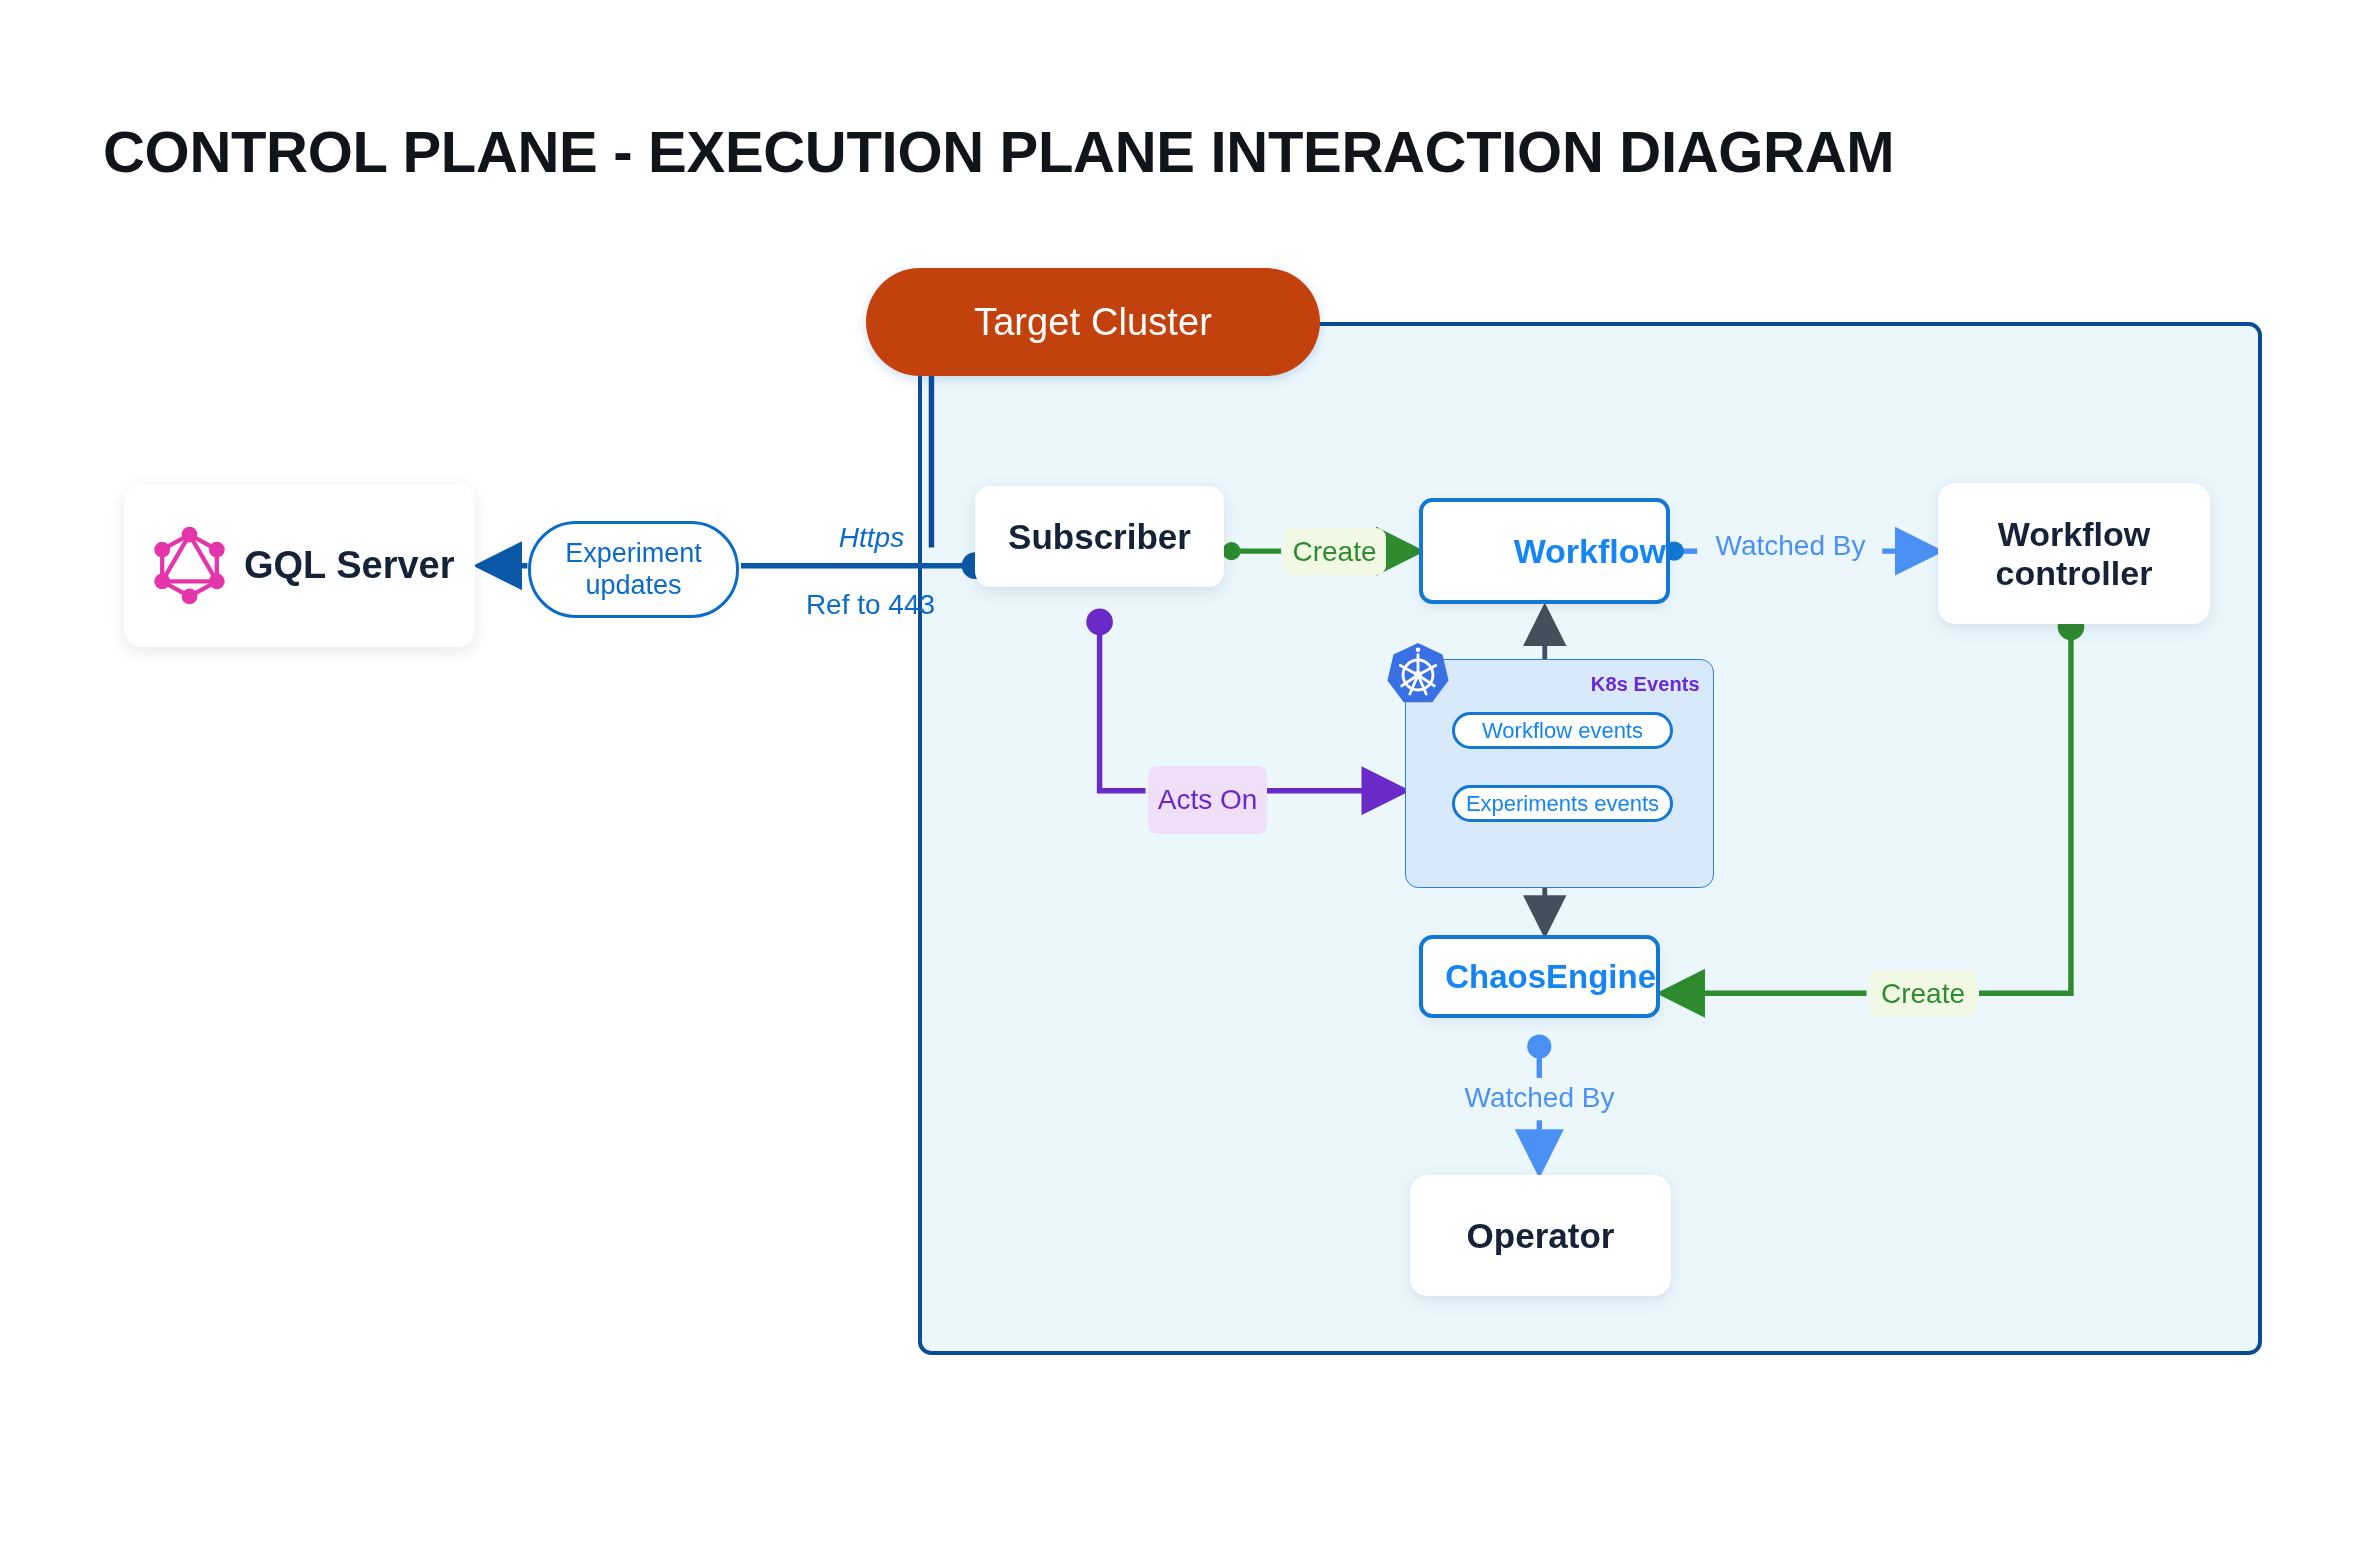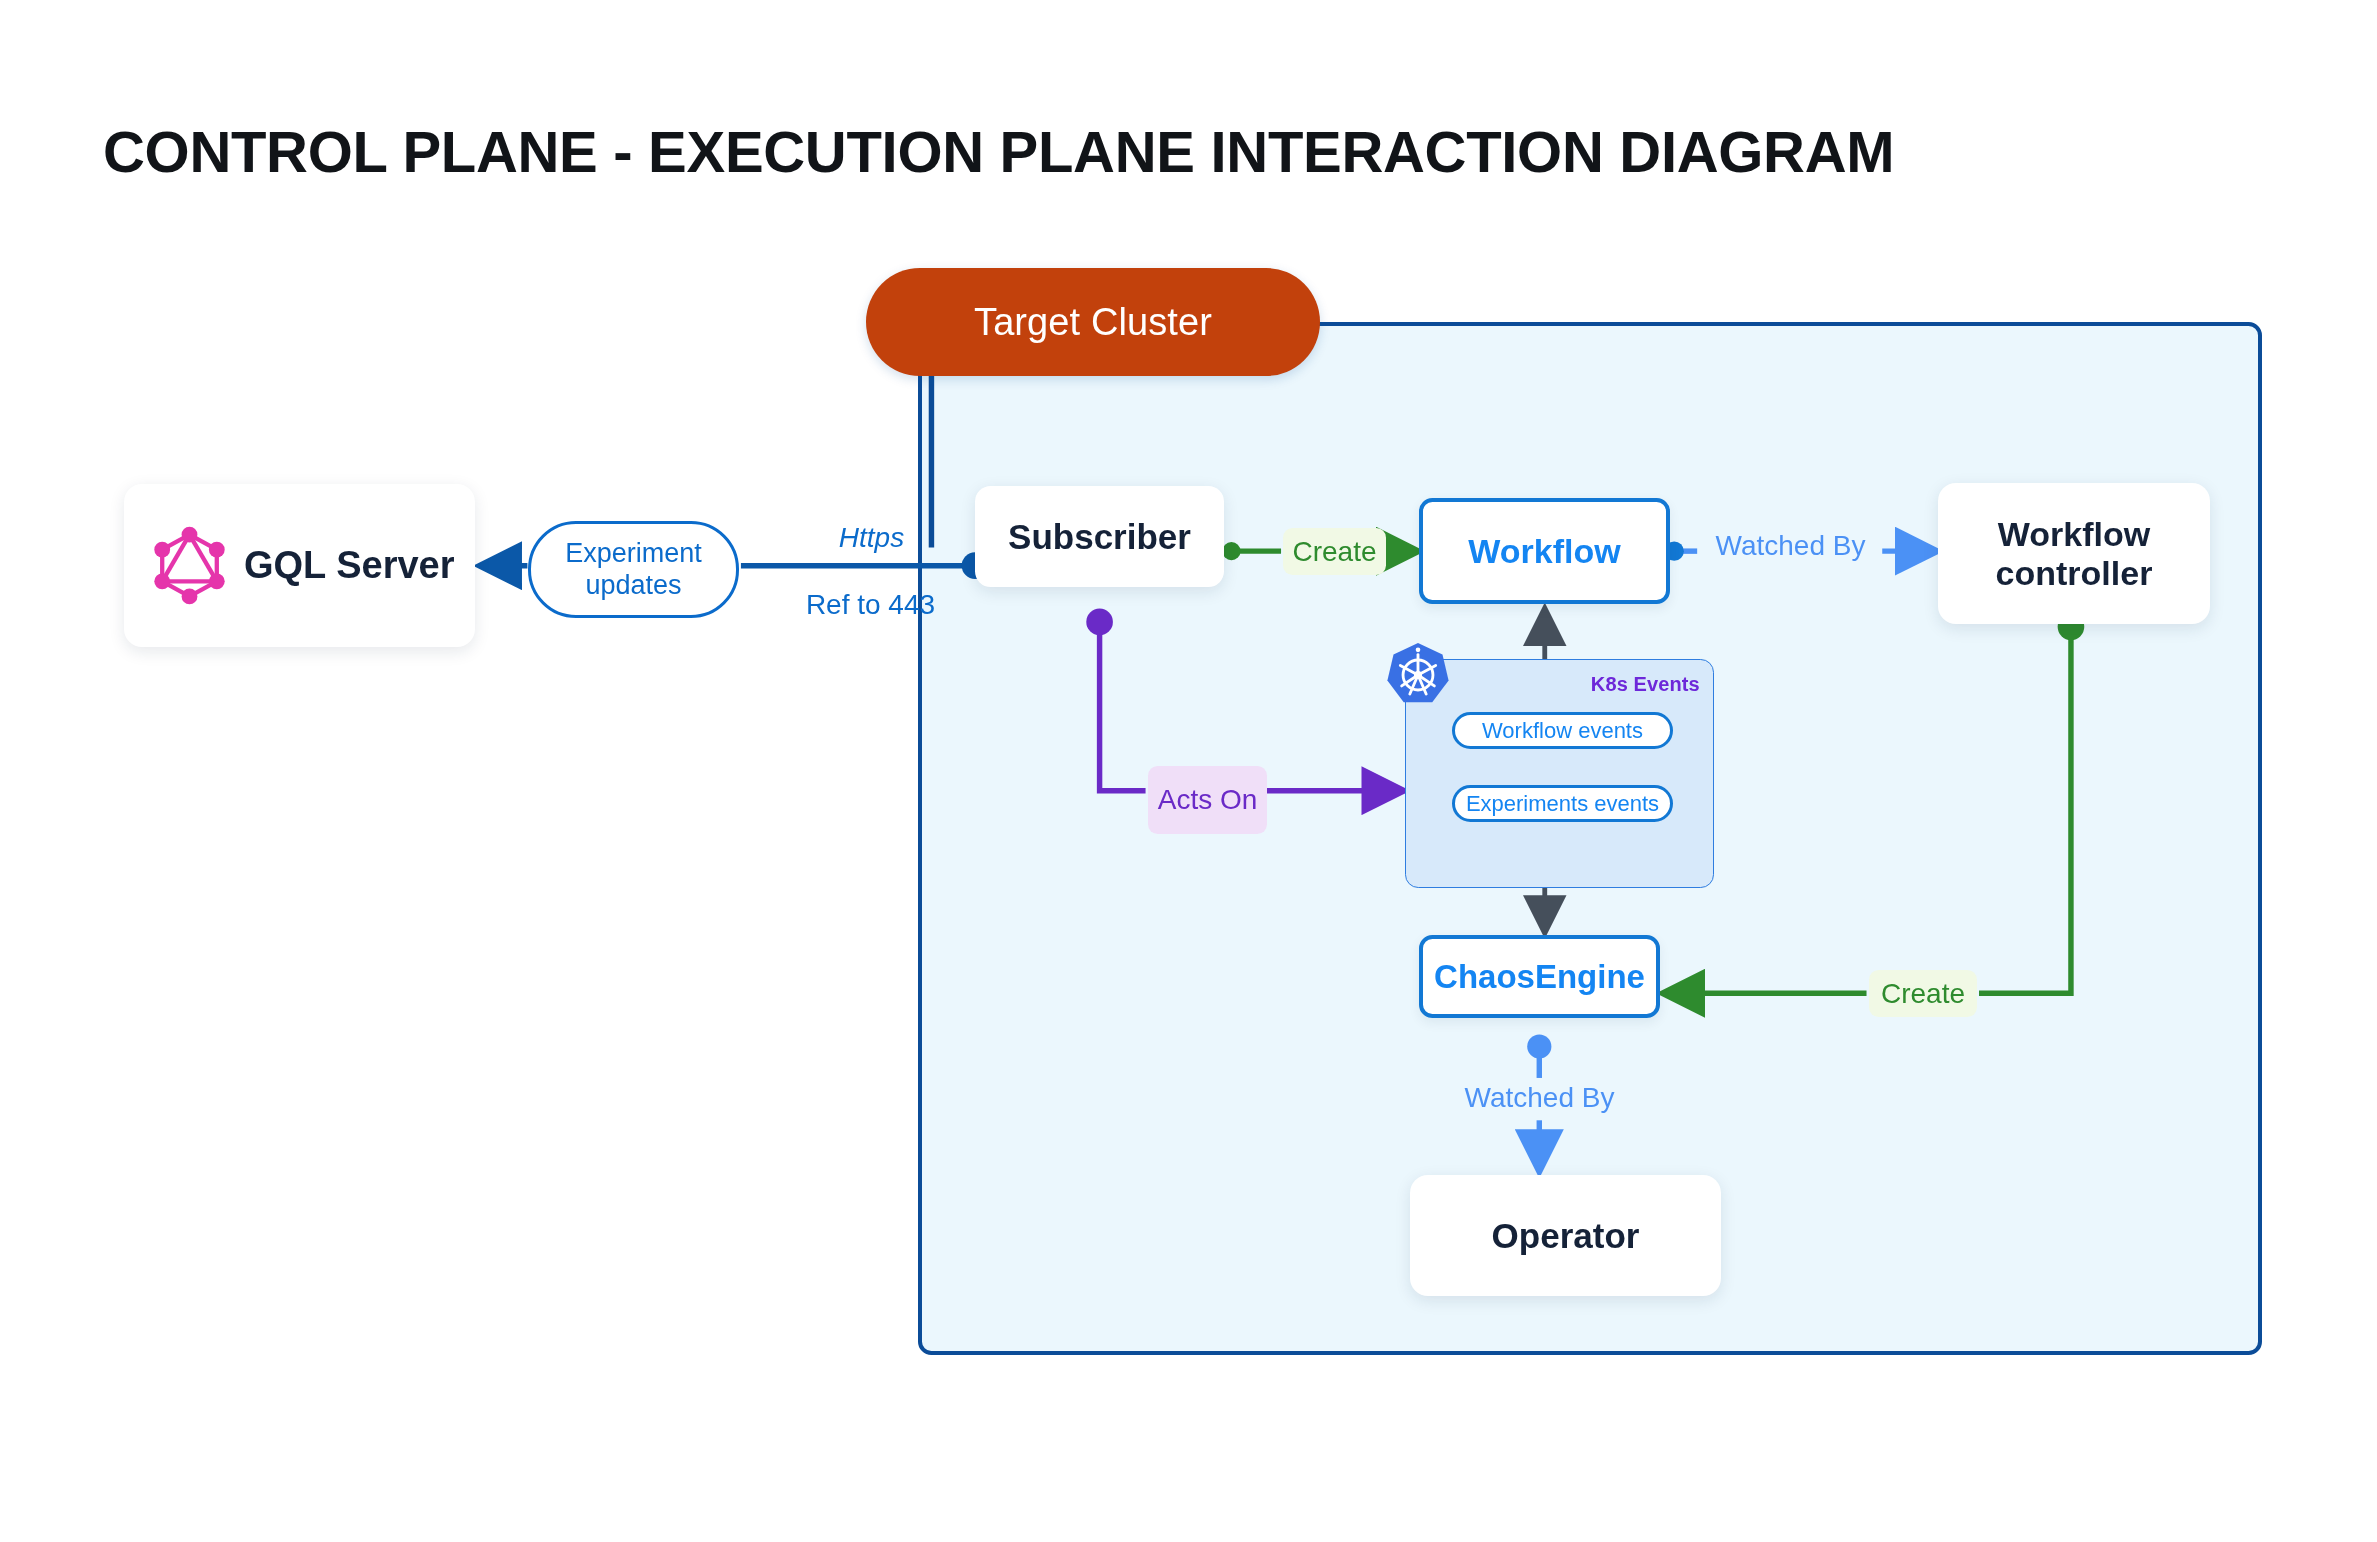--- a/index.html
+++ b/index.html
@@ -79,20 +79,21 @@
   }
   .node-plain .node-label {
     color: #152238;
     font-weight: 700;
   }
   .node-outlined {
     background: #ffffff;
     border: 4.8px solid #1278D4;
     border-radius: 13.3px;
     box-shadow: 0 4.8px 12px rgba(16,38,72,0.07);
+    justify-content: flex-end;
   }
   .node-outlined .node-label {
     color: #1485F2;
     font-weight: 700;
   }
   .node-label {
     line-height: 1.14;
   }
 
   
@@ -114,21 +115,21 @@
   #node-wfcontroller {
     left: 1938px; top: 483px; width: 272px; height: 141px;
     border-radius: 18px;
   }
   #node-wfcontroller .node-label { font-size: 34px; }
 
   #node-chaosengine { left: 1419px; top: 935px; width: 241px; height: 83px; }
   #node-chaosengine .node-label { font-size: 33px; }
 
   #node-operator {
-    left: 1410px; top: 1175px; width: 311px; height: 121px;
+    left: 1410px; top: 1175px; width: 261px; height: 121px;
     border-radius: 18px;
   }
   #node-operator .node-label { font-size: 35px; }
 
   
   #k8s-panel {
     position: absolute;
     left: 1405px; top: 659px;
     width: 309px; height: 229px;
     box-sizing: border-box;

